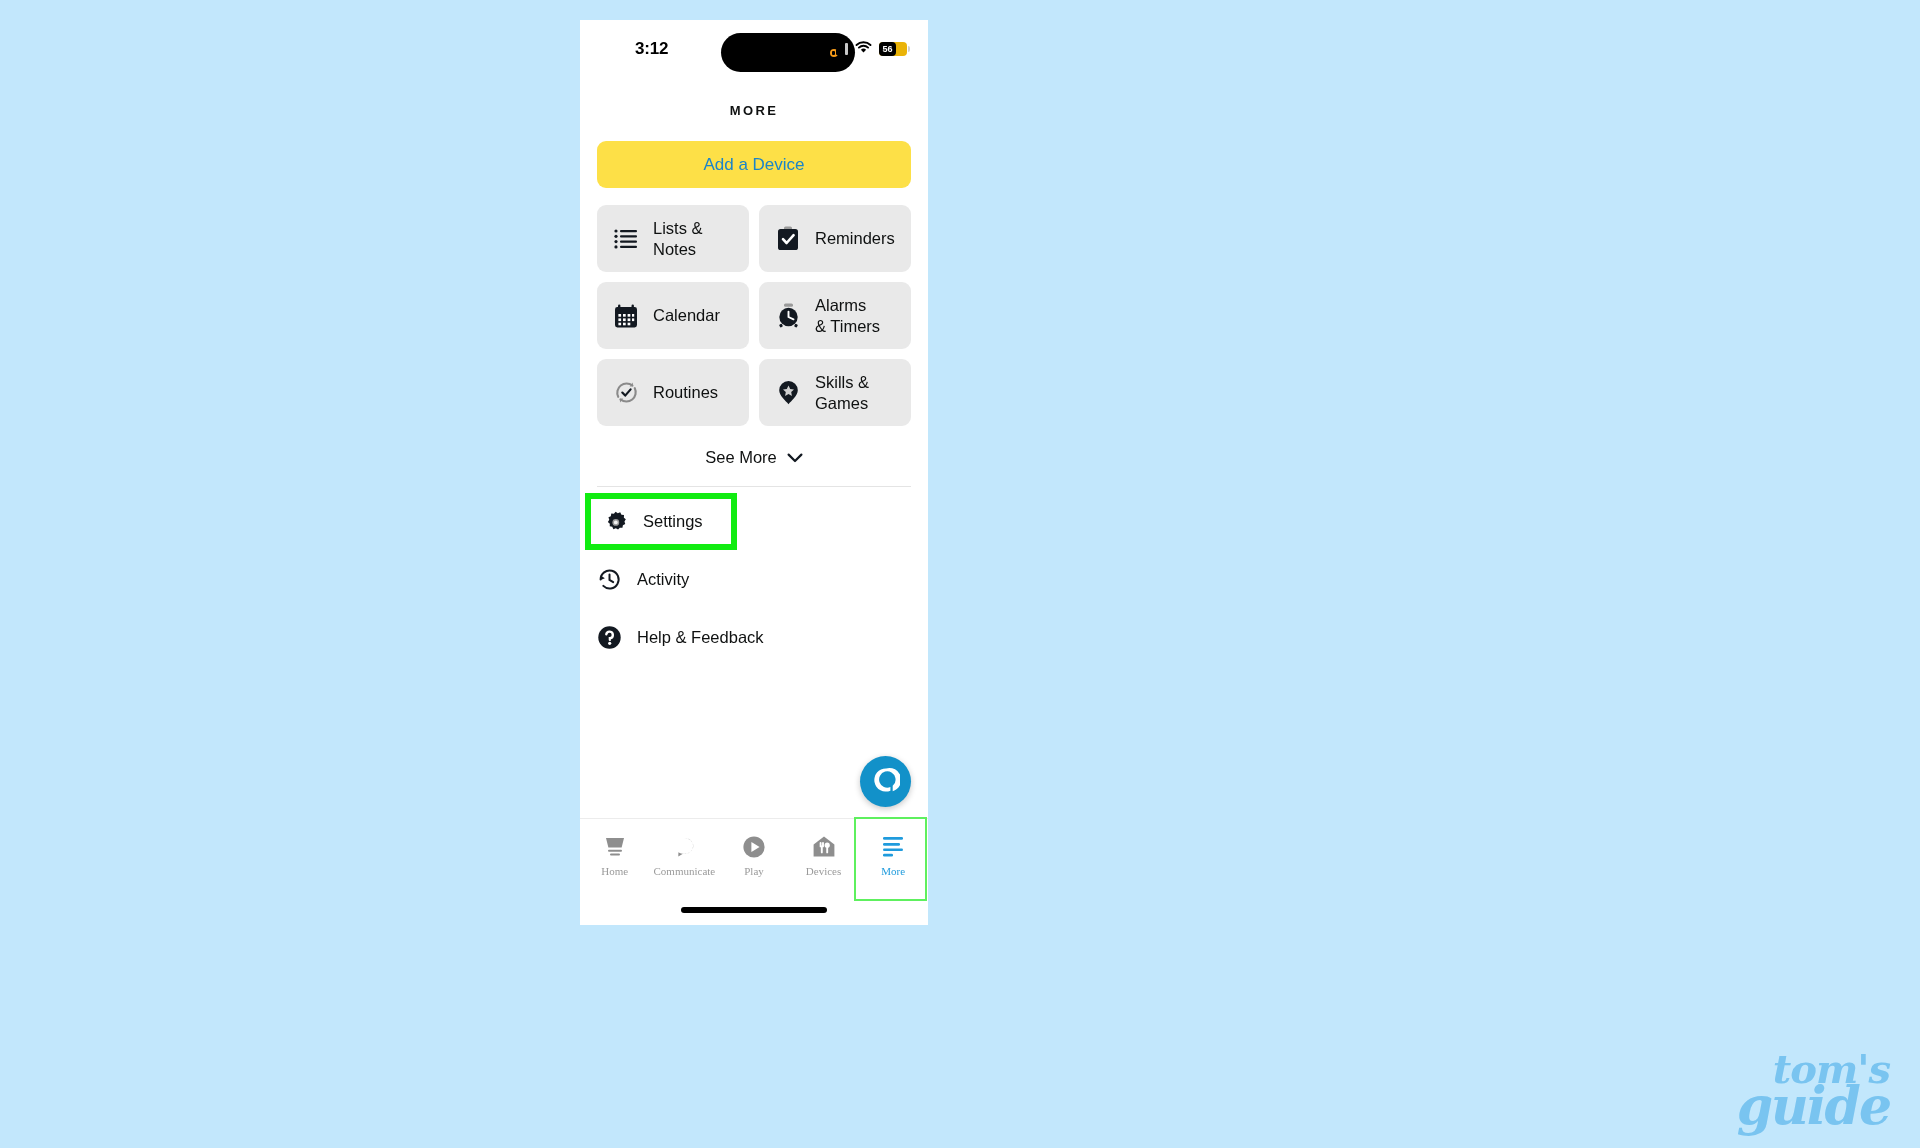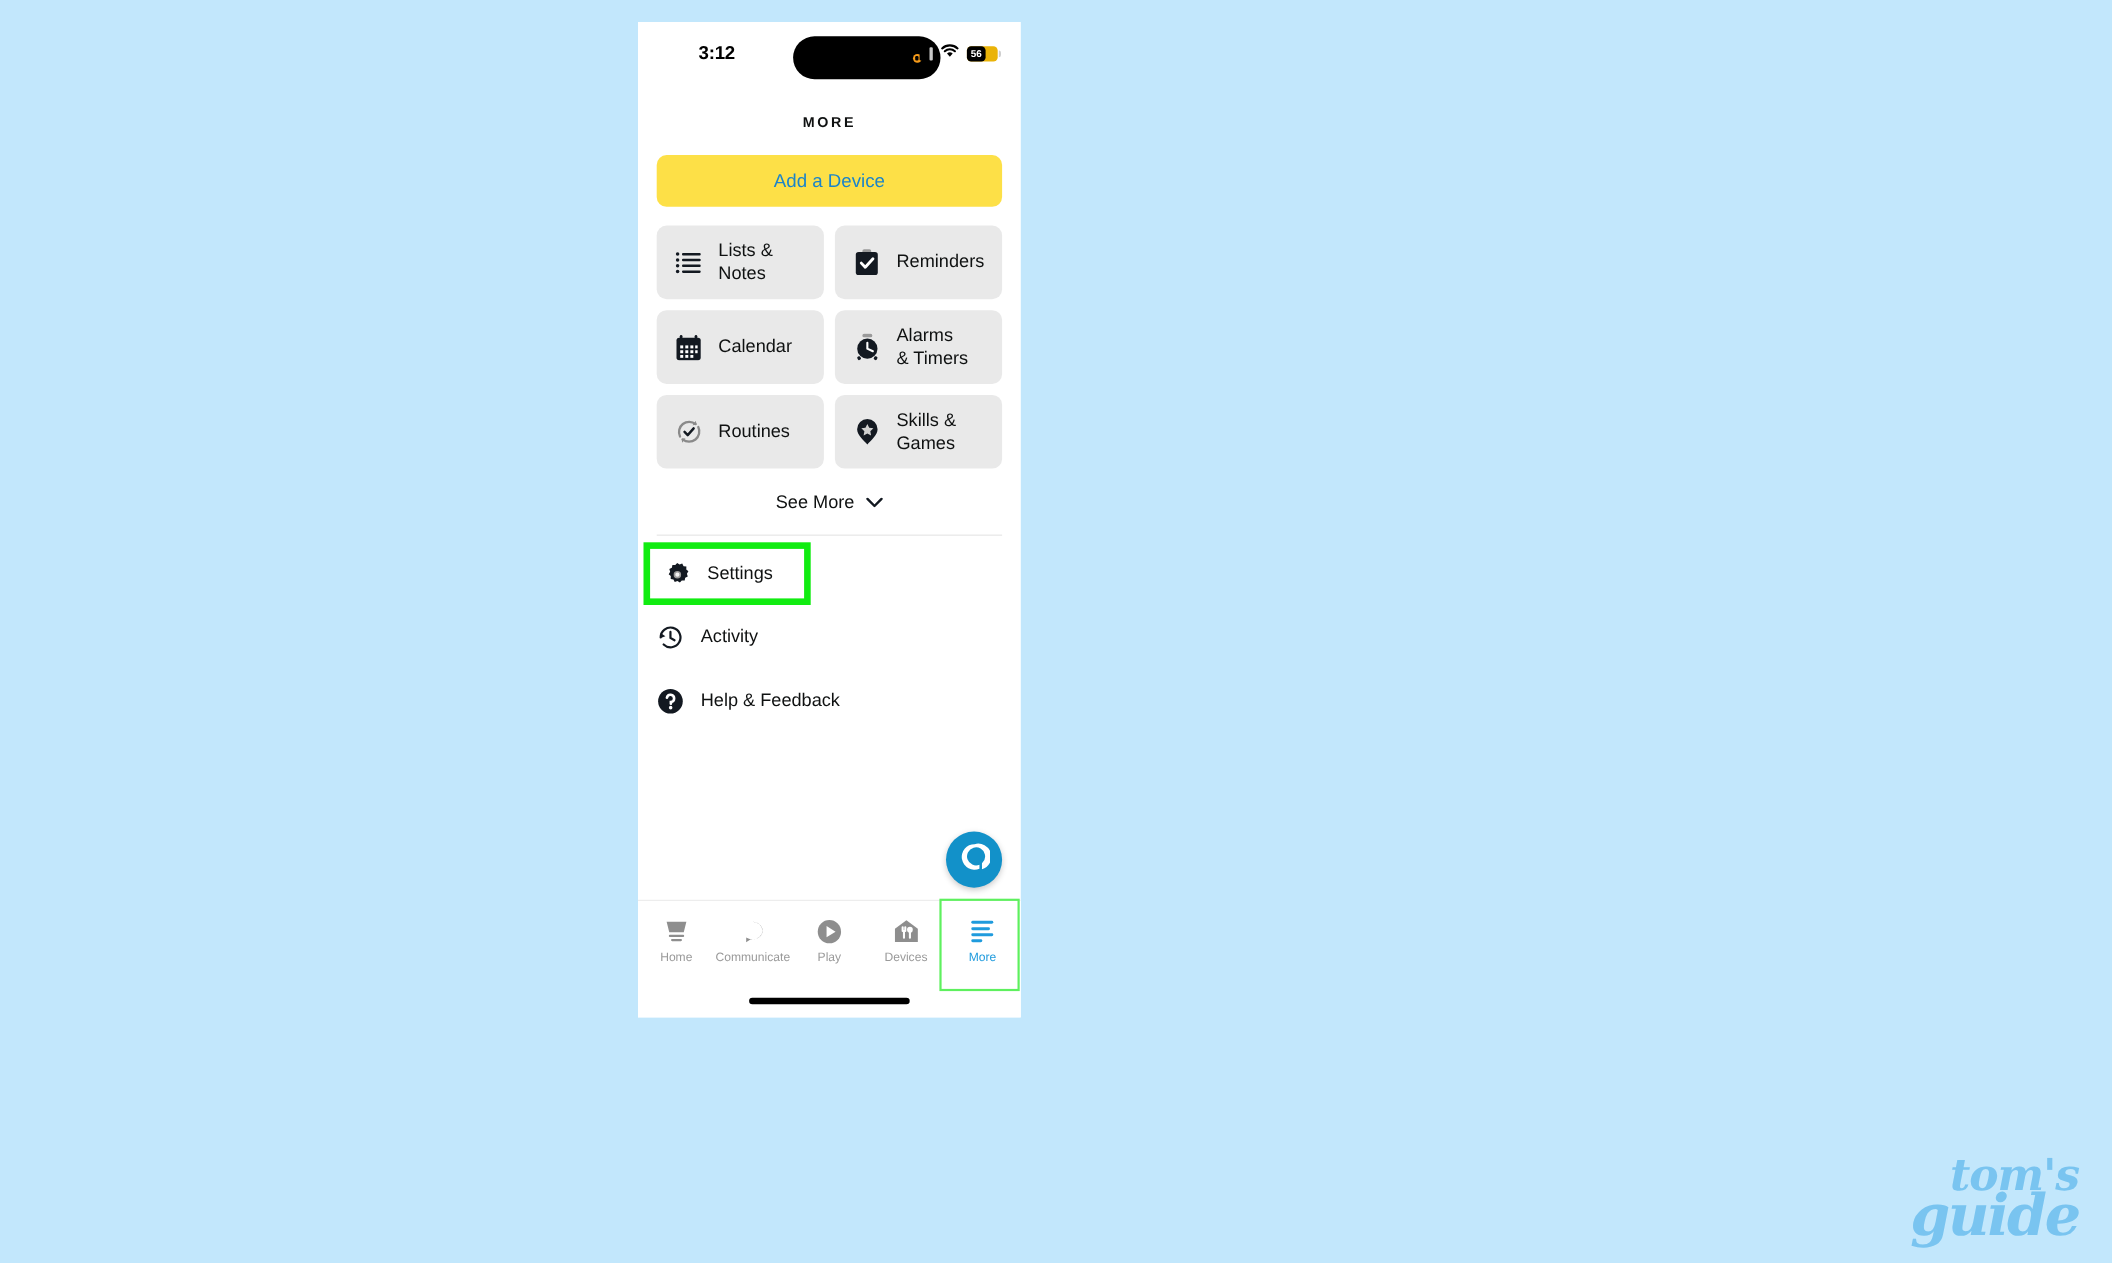--- a/index.html
+++ b/index.html
@@ -238,20 +238,21 @@
     height: 73px;
   }
   .nav-item {
     flex: 1;
     display: flex;
     flex-direction: column;
     align-items: center;
     justify-content: center;
     gap: 6px;
     position: relative;
+    font-family: Liberation Serif, serif;
   }
   .nav-icon { height: 24px; display: flex; align-items: center; justify-content: center; }
   .nav-label { font-size: 11px; color: #9a9a9a; }
   .nav-item.active .nav-label { color: #1f9bdd; }
 
   #nav-highlight {
     position: absolute;
     left: -4px;
     right: 1px;
     top: -2px;

